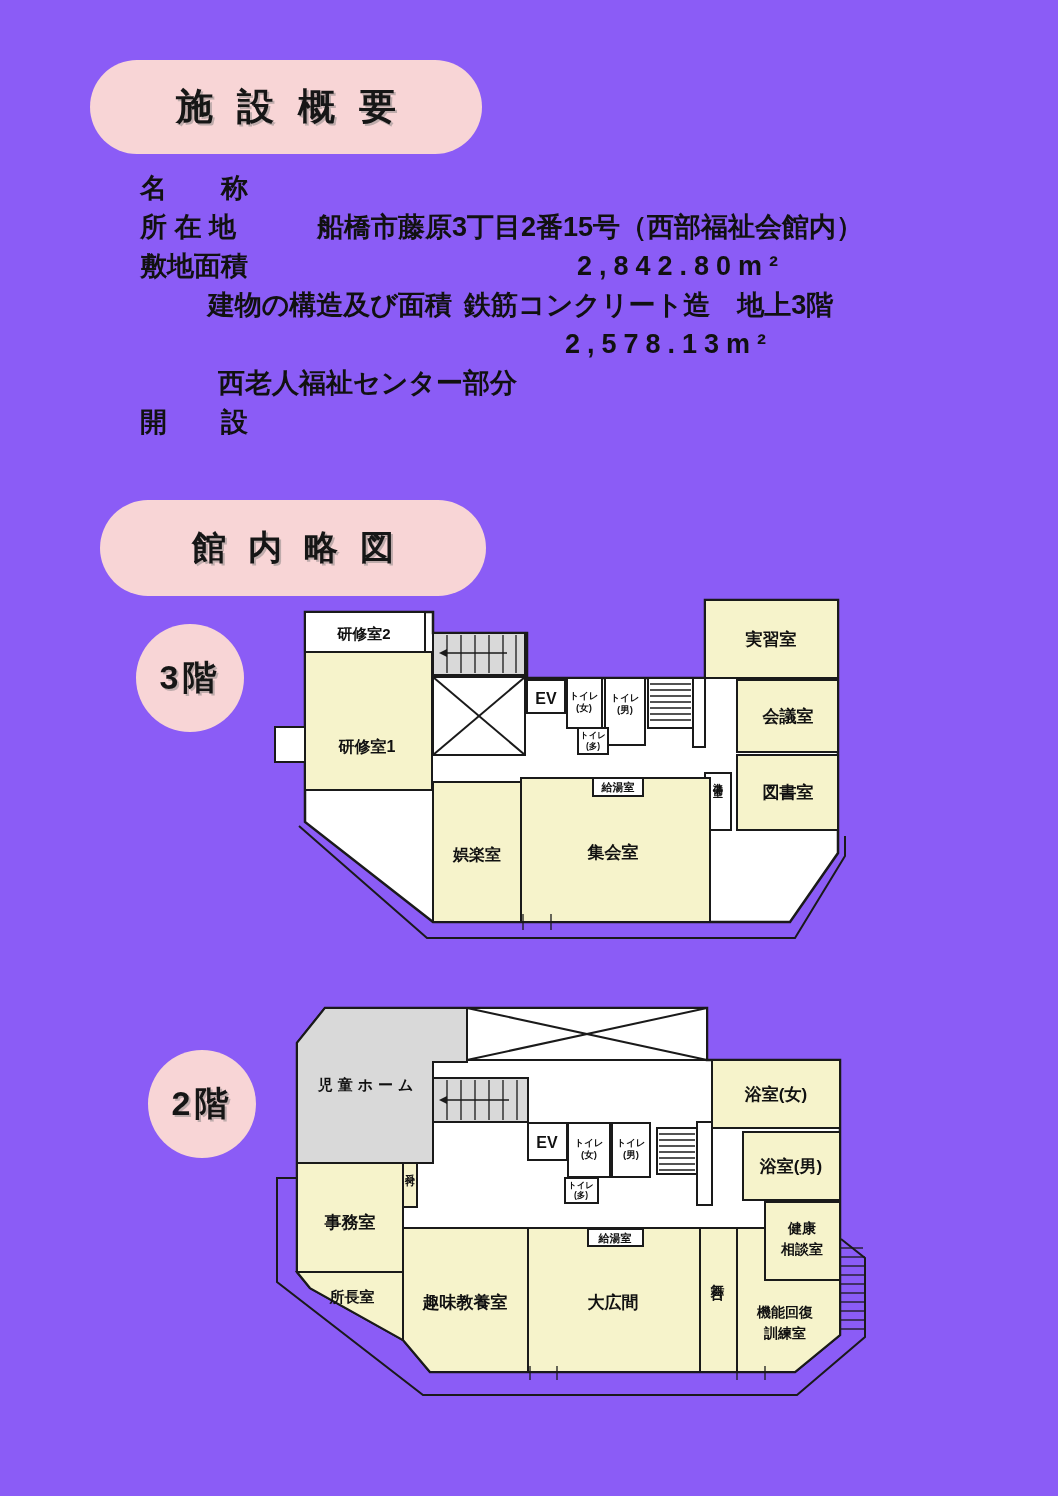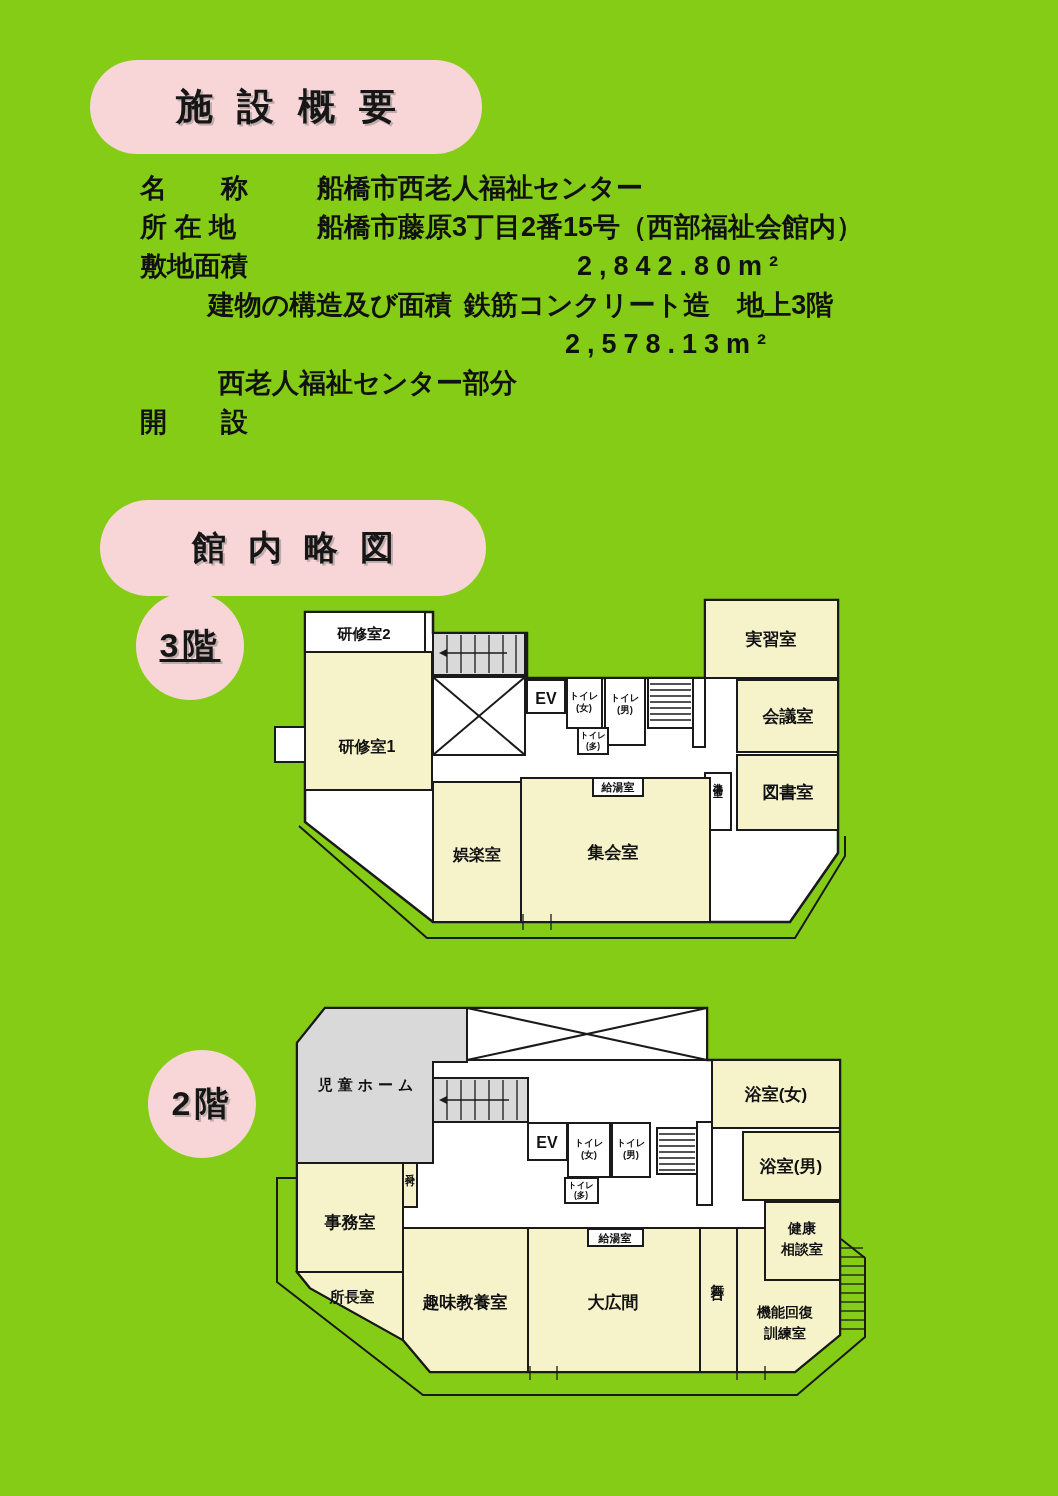--- a/index.html
+++ b/index.html
@@ -1,35 +1,35 @@
 <!DOCTYPE html>
 <html><head>
 <meta charset="utf-8">
 <style>
   html,body{margin:0;padding:0;background:#e8e8e8;}
   .page{
     position:relative;width:1058px;height:1496px;margin:0 auto;
-    background:#84cc16;overflow:hidden;
+    background:#8b5cf6;overflow:hidden;
     font-family:"Liberation Sans",sans-serif;color:#111;
   }
   .pill{
     position:absolute;background:#f8d5d6;border-radius:60px;
     display:flex;align-items:center;justify-content:center;
     font-weight:bold;color:#161616;
     text-shadow:2px 2px 0 rgba(120,120,120,.45);
   }
   #pill-overview{left:90px;top:60px;width:392px;height:94px;font-size:37px;letter-spacing:24px;text-indent:24px;}
   #pill-map{left:100px;top:500px;width:386px;height:96px;font-size:34px;letter-spacing:22px;text-indent:22px;align-items:center;}
   .floor-badge{
     position:absolute;width:108px;height:108px;background:#f8d5d6;border-radius:50%;
     display:flex;align-items:center;justify-content:center;
     font-size:34px;font-weight:bold;letter-spacing:4px;color:#161616;
     text-shadow:2px 2px 0 rgba(120,120,120,.45);
   }
-  #badge-3f{left:136px;top:592px;text-decoration:underline;}
+  #badge-3f{left:136px;top:624px;}
   #badge-2f{left:148px;top:1050px;}
   .overview{position:absolute;left:140px;top:172px;width:830px;font-size:27px;font-weight:bold;line-height:33px;}
   .orow{display:flex;margin-bottom:6px;white-space:nowrap;gap:12px;}
   .olabel{display:inline-block;}
   .num{letter-spacing:7px;}
   .r0 .olabel,.r1 .olabel,.r6 .olabel{width:165px;}
   .r2 .olabel{width:165px;}
   .r2 .onum{margin-left:260px;}
   .r3 .olabel{width:312px;text-align:right;}
   .r4 .onum{margin-left:425px;}
@@ -53,21 +53,20 @@
 
 <div class="page">
 
   <div class="pill" id="pill-overview">
     <span>施設概要</span>
   </div>
 
   <div class="overview">
     <div class="orow r0">
         <span class="olabel">名　　称</span>
-        <span class="otext">船橋市西老人福祉センター</span>
       </div>
     <div class="orow r1">
         <span class="olabel">所 在 地</span>
         <span class="otext">船橋市藤原3丁目2番15号（西部福祉会館内）</span>
       </div>
     <div class="orow r2">
         <span class="olabel">敷地面積</span>
         <span class="onum num">2,842.80m²</span>
       </div>
     <div class="orow r3">

